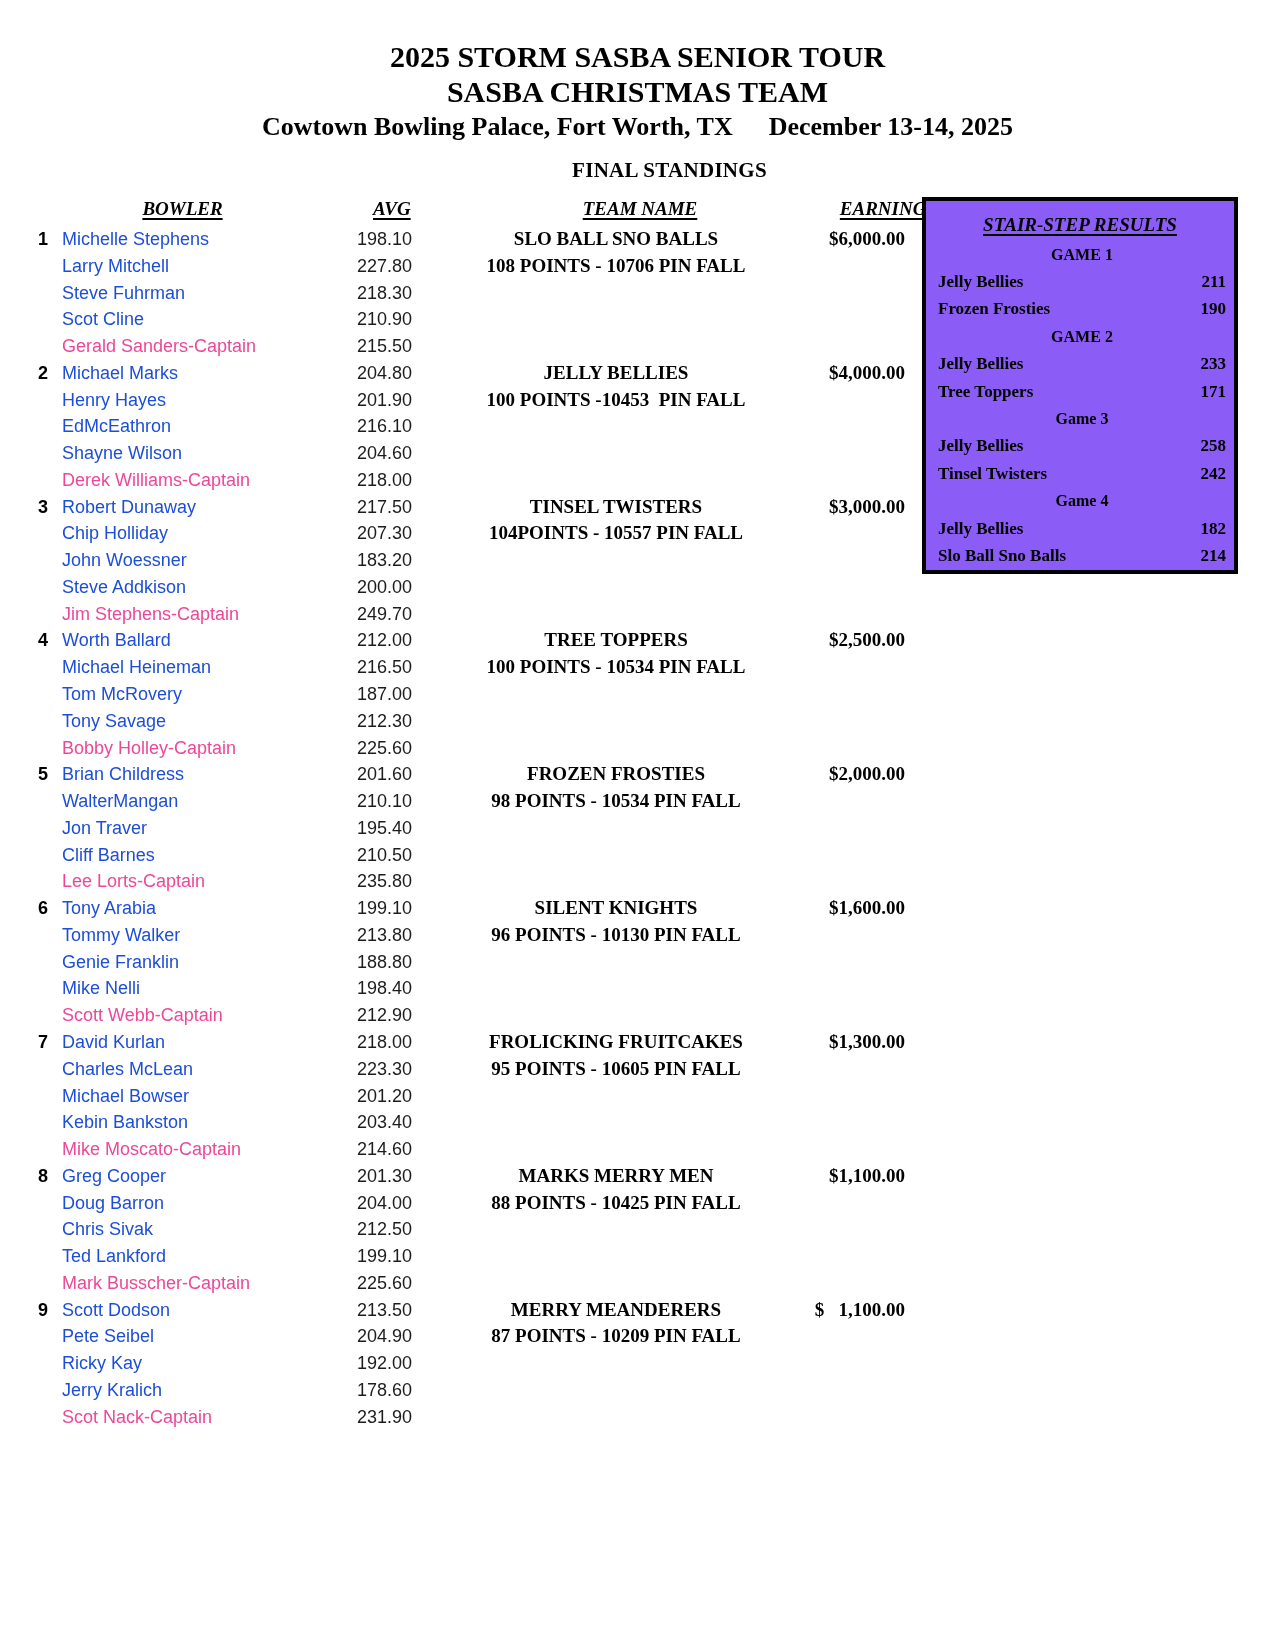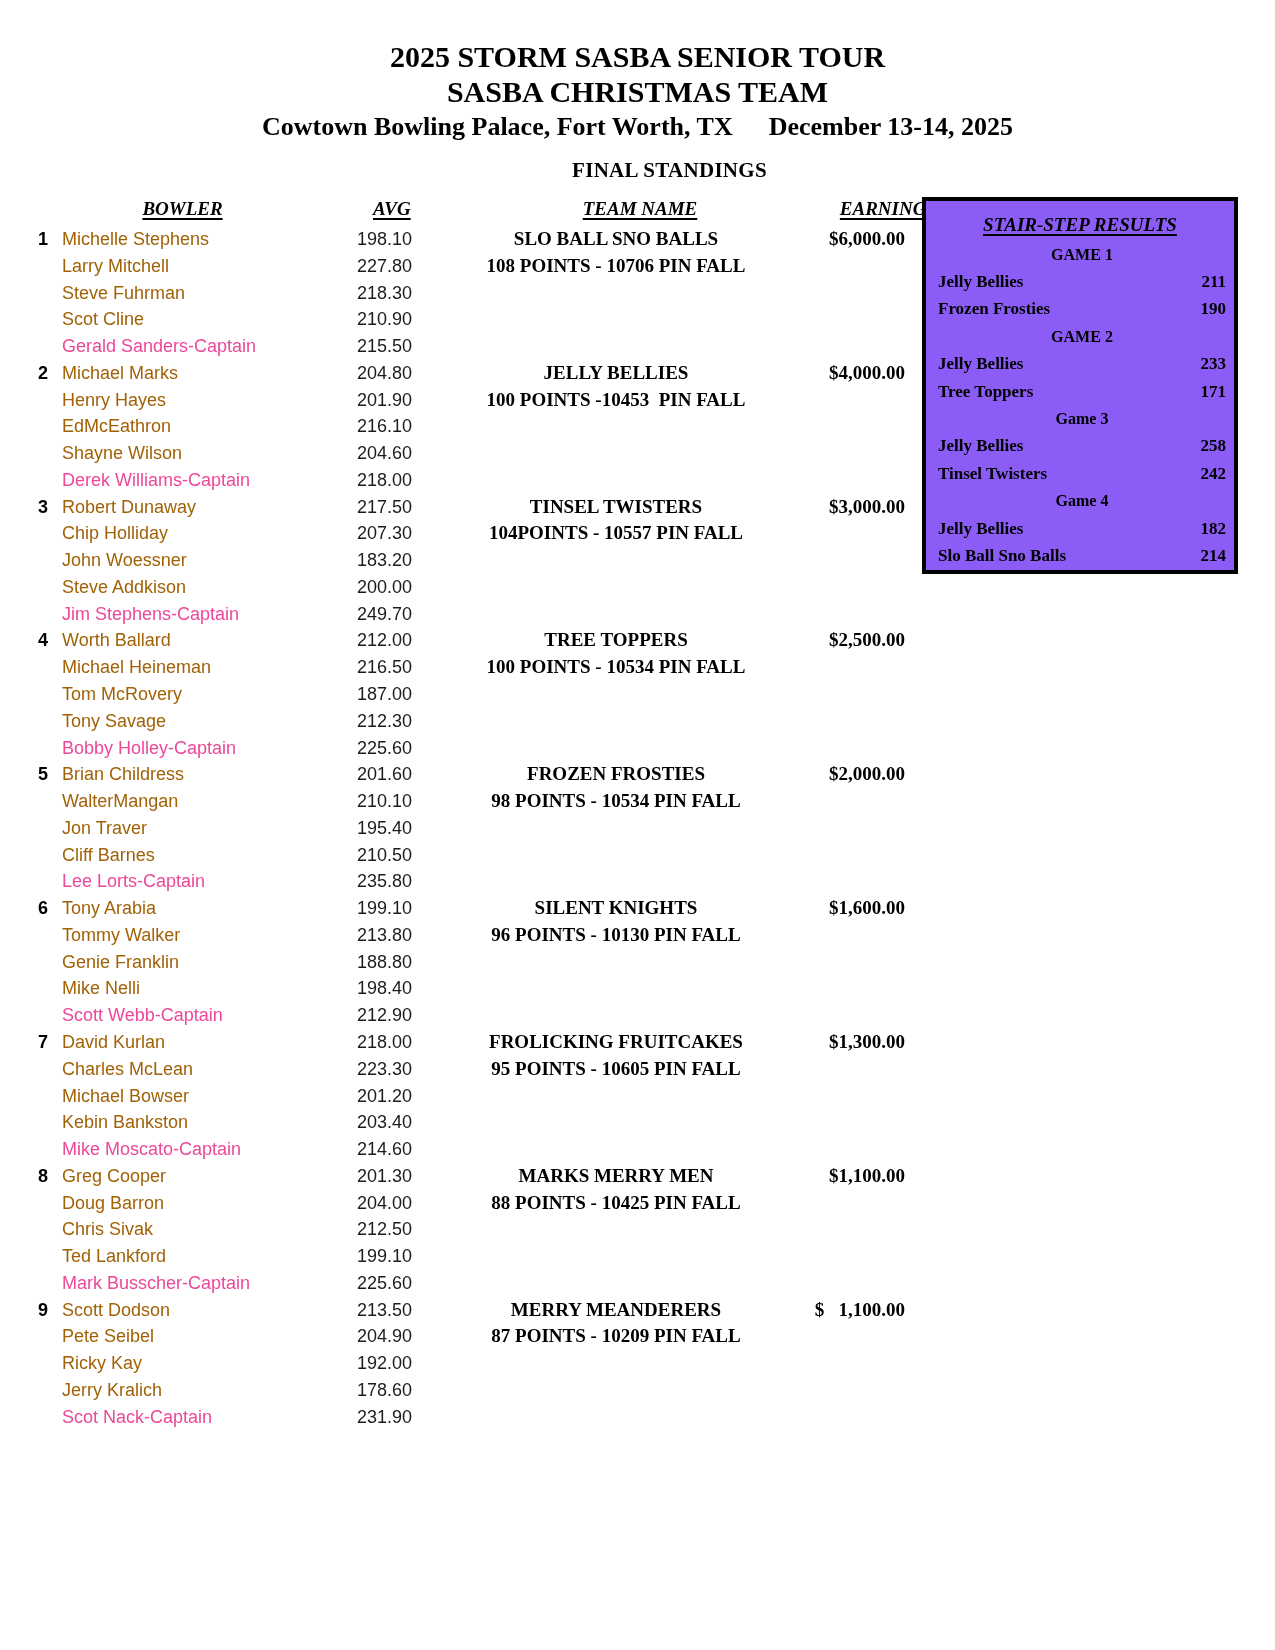--- a/index.html
+++ b/index.html
@@ -31,21 +31,21 @@
 
   .rows { position:absolute; top:226px; left:0; width:905px; }
   .row  { height:26.78px; }
   .cell { line-height:26.78px; white-space:pre; overflow:visible; }
   .rank {
     text-align:right; padding-right:9px; box-sizing:border-box;
     font-family:"Liberation Sans","DejaVu Sans",sans-serif; font-weight:bold; font-size:18px;
   }
   .bname {
     padding-left:5px; box-sizing:border-box;
-    font-family:"Liberation Sans","DejaVu Sans",sans-serif; font-size:18px; color:#a16207;
+    font-family:"Liberation Sans","DejaVu Sans",sans-serif; font-size:18px; color:#1d4ed8;
   }
   .bname.captain { font-weight:normal; color:#ec4899; }
   .avg {
     font-family:"Liberation Sans","DejaVu Sans",sans-serif; font-size:18px; color:#1c1c1c;
   }
   .teamcell  { text-align:center; font-weight:bold; font-size:19px; }
   .earncell  { text-align:right;  font-weight:bold; font-size:19px; }
 
   
   .stairbox {

